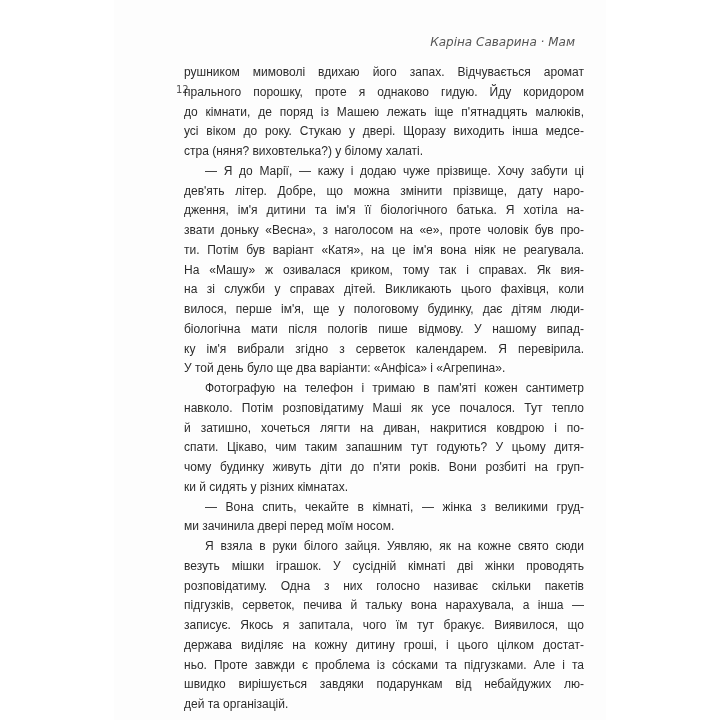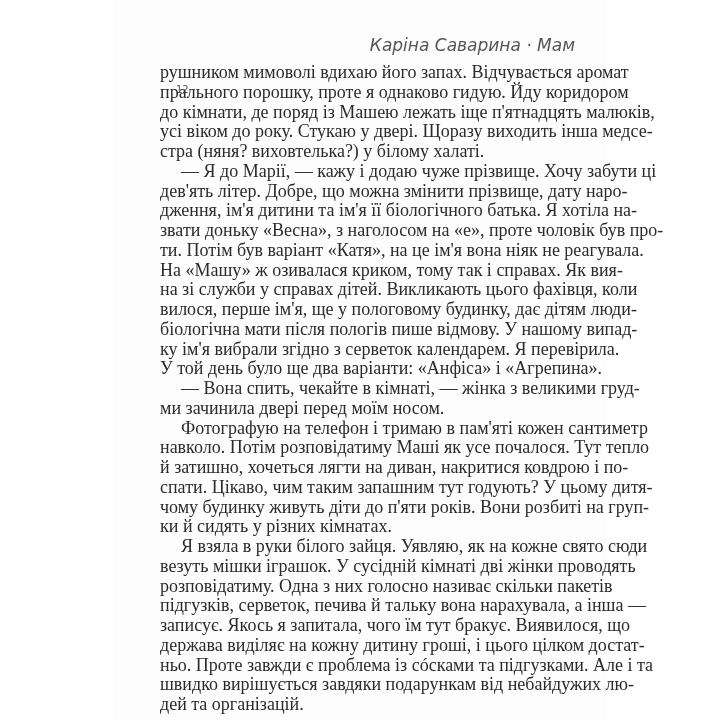--- a/index.html
+++ b/index.html
@@ -9,26 +9,26 @@
   .page {
     position: absolute; left: 114px; top: 0; width: 492px; height: 720px;
     background: #fdfdfd;
   }
   .header {
     position: absolute; left: 176px; top: 36px; width: 399px; height: 16px;
     font-family: "DejaVu Sans", sans-serif; color: #555;
   }
   .page-number { position: absolute; left: 0; top: 0; font-size: 10px; margin-top: 48px; }
   .running-head {
-    position: absolute; right: 0; top: -1px; font-size: 17px; font-style: italic;
+    position: absolute; right: 0; top: -1px; font-size: 12px; font-style: italic;
     font-family: "DejaVu Sans", sans-serif;
   }
   .body-text {
-    position: absolute; left: 160px; top: 63px; width: 400px;
-    font-family: Liberation Serif, serif; font-size: 18px; line-height: 19.75px; color: #2b2b2b;
+    position: absolute; left: 184px; top: 63px; width: 400px;
+    font-family: Liberation Sans, sans-serif; font-size: 12px; line-height: 19.75px; color: #2b2b2b;
   }
   .line { display: block; white-space: nowrap; text-align: justify; text-align-last: justify; height: 19.75px; overflow: visible; }
   .line.last { text-align-last: left; }
   .line.indent { padding-left: 21px; }
 </style>
 </head>
 <body>
 
 <div class="page"></div>
 
@@ -52,30 +52,30 @@
       <span class="line">звати доньку «Весна», з наголосом на «е», проте чоловік був про-</span>
       <span class="line">ти. Потім був варіант «Катя», на це ім'я вона ніяк не реагувала.</span>
       <span class="line">На «Машу» ж озивалася криком, тому так і справах. Як вия-</span>
       <span class="line">на зі служби у справах дітей. Викликають цього фахівця, коли</span>
       <span class="line">вилося, перше ім'я, ще у пологовому будинку, дає дітям люди-</span>
       <span class="line">біологічна мати після пологів пише відмову. У нашому випад-</span>
       <span class="line">ку ім'я вибрали згідно з серветок календарем. Я перевірила.</span>
       <span class="line last">У той день було ще два варіанти: «Анфіса» і «Агрепина».</span>
     </div>
     <div>
-      <span class="line indent">— Вона спить, чекайте в кімнаті, — жінка з великими груд-</span>
-      <span class="line last">ми зачинила двері перед моїм носом.</span>
-    </div>
-    <div>
       <span class="line indent">Фотографую на телефон і тримаю в пам'яті кожен сантиметр</span>
       <span class="line">навколо. Потім розповідатиму Маші як усе почалося. Тут тепло</span>
       <span class="line">й затишно, хочеться лягти на диван, накритися ковдрою і по-</span>
       <span class="line">спати. Цікаво, чим таким запашним тут годують? У цьому дитя-</span>
       <span class="line">чому будинку живуть діти до п'яти років. Вони розбиті на груп-</span>
       <span class="line last">ки й сидять у різних кімнатах.</span>
+    </div>
+    <div>
+      <span class="line indent">— Вона спить, чекайте в кімнаті, — жінка з великими груд-</span>
+      <span class="line last">ми зачинила двері перед моїм носом.</span>
     </div>
     <div>
       <span class="line indent">Я взяла в руки білого зайця. Уявляю, як на кожне свято сюди</span>
       <span class="line">везуть мішки іграшок. У сусідній кімнаті дві жінки проводять</span>
       <span class="line">розповідатиму. Одна з них голосно називає скільки пакетів</span>
       <span class="line">підгузків, серветок, печива й тальку вона нарахувала, а інша —</span>
       <span class="line">записує. Якось я запитала, чого їм тут бракує. Виявилося, що</span>
       <span class="line">держава виділяє на кожну дитину гроші, і цього цілком достат-</span>
       <span class="line">ньо. Проте завжди є проблема із сóсками та підгузками. Але і та</span>
       <span class="line">швидко вирішується завдяки подарункам від небайдужих лю-</span>

